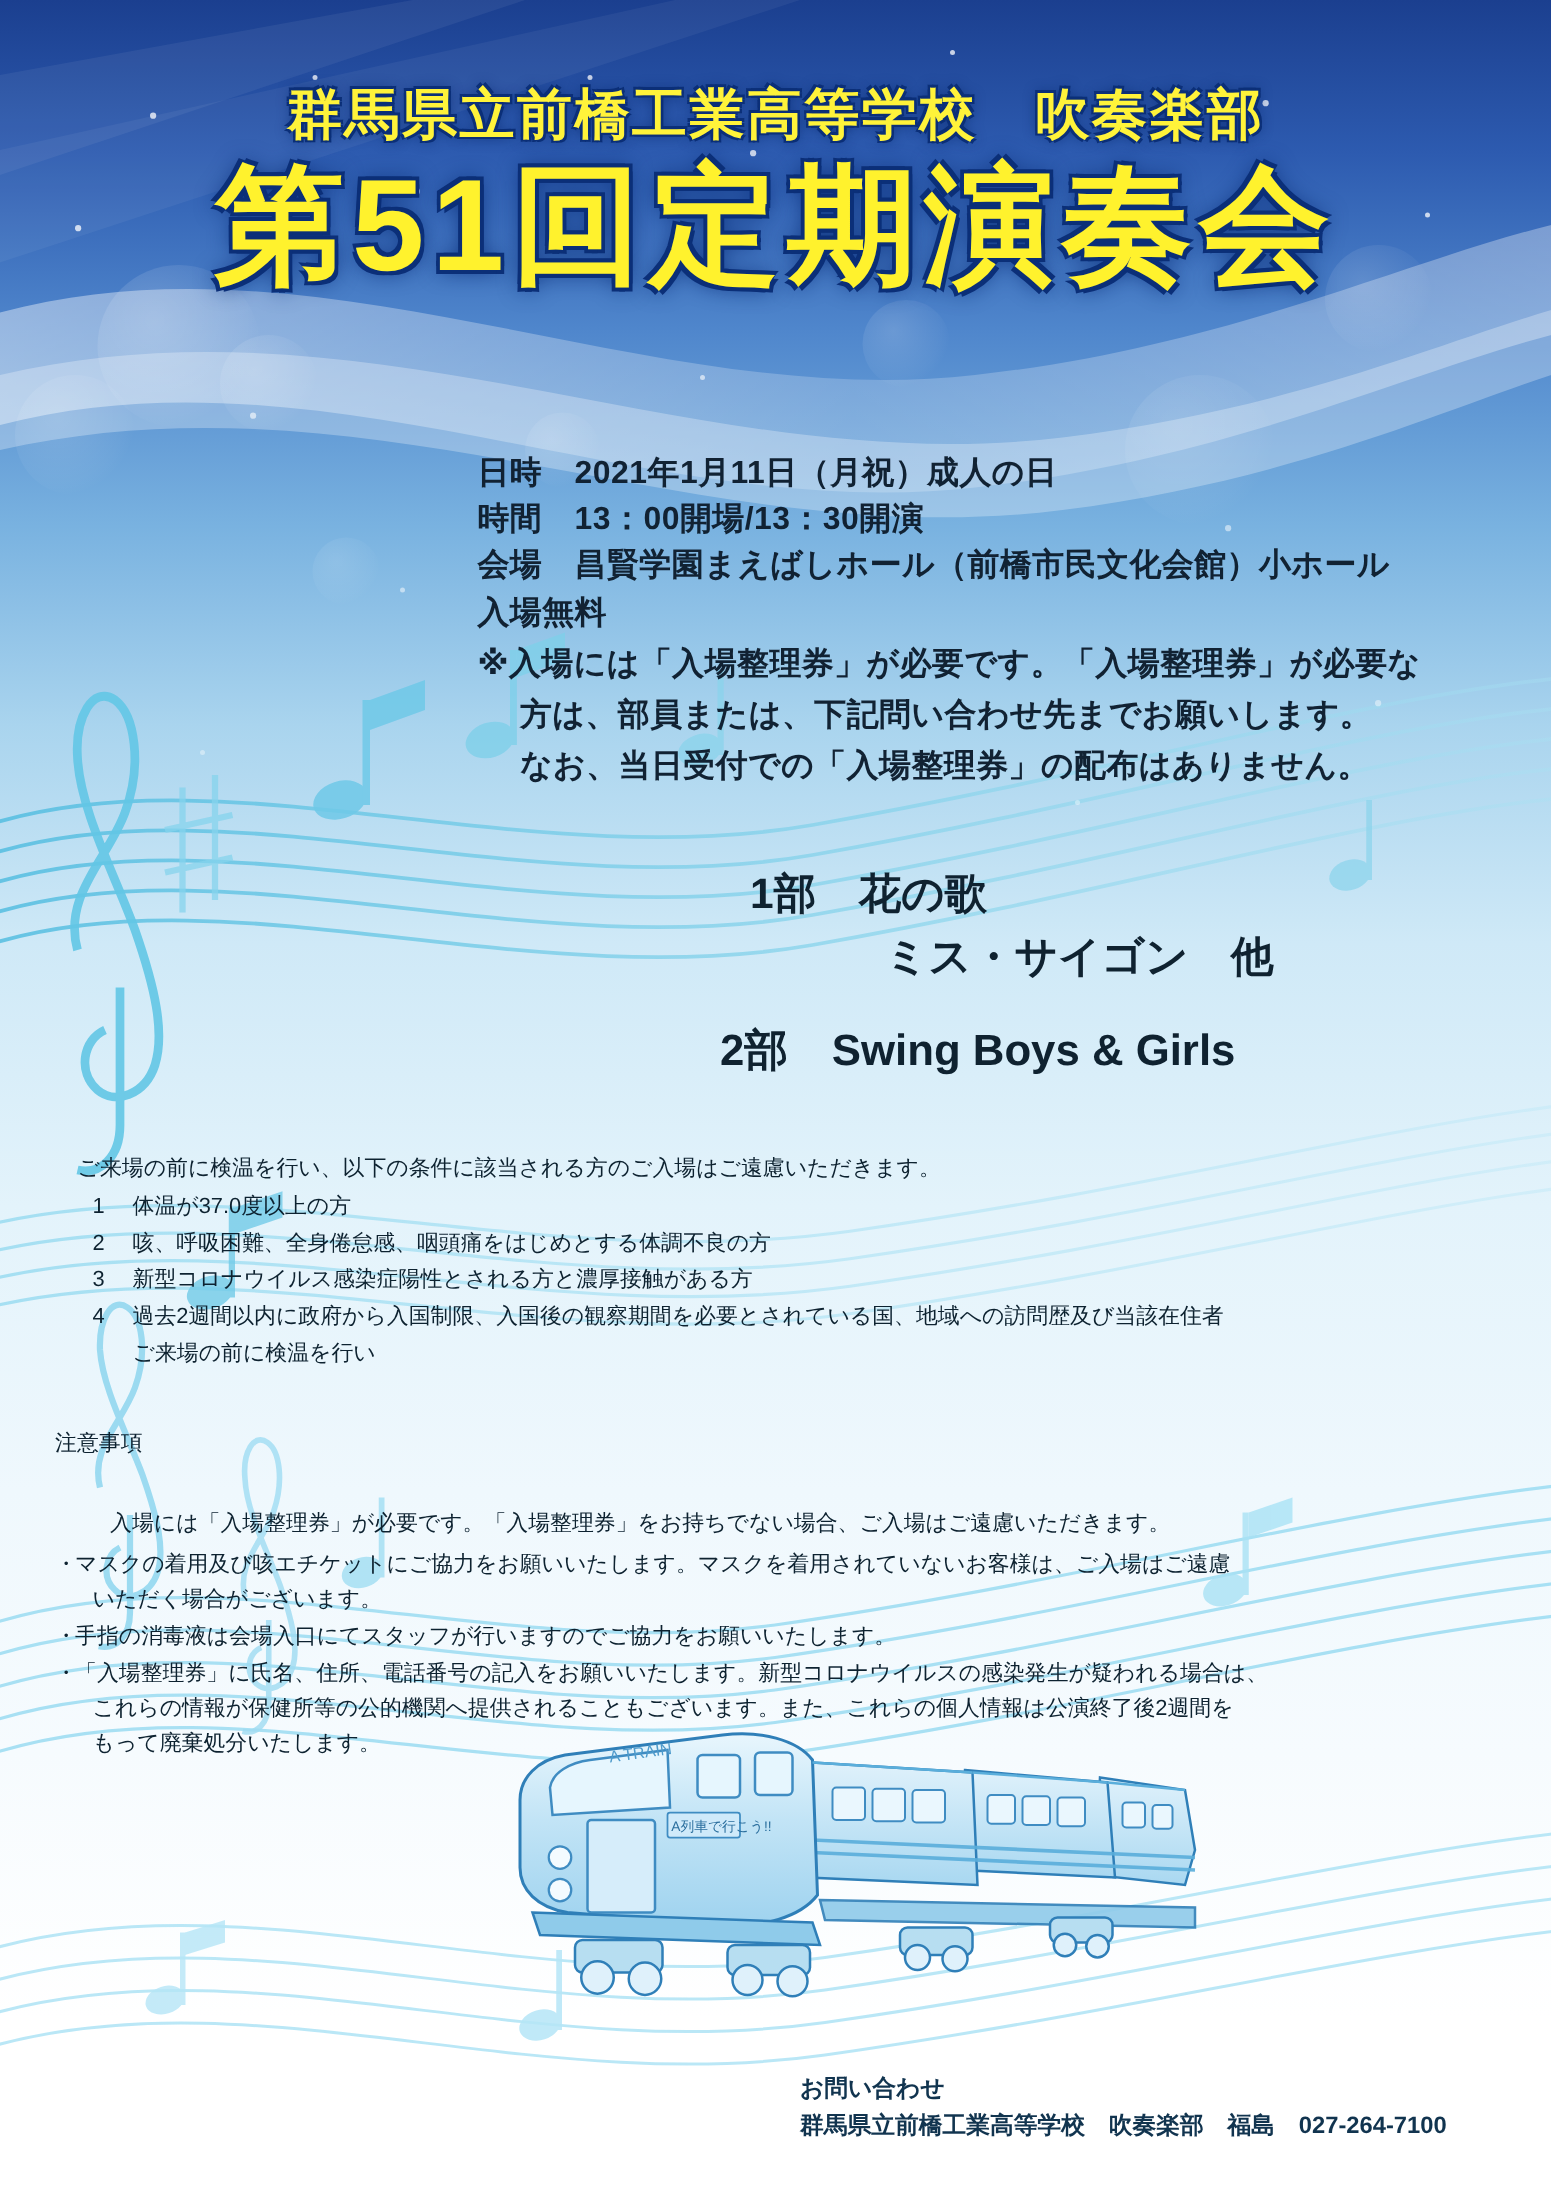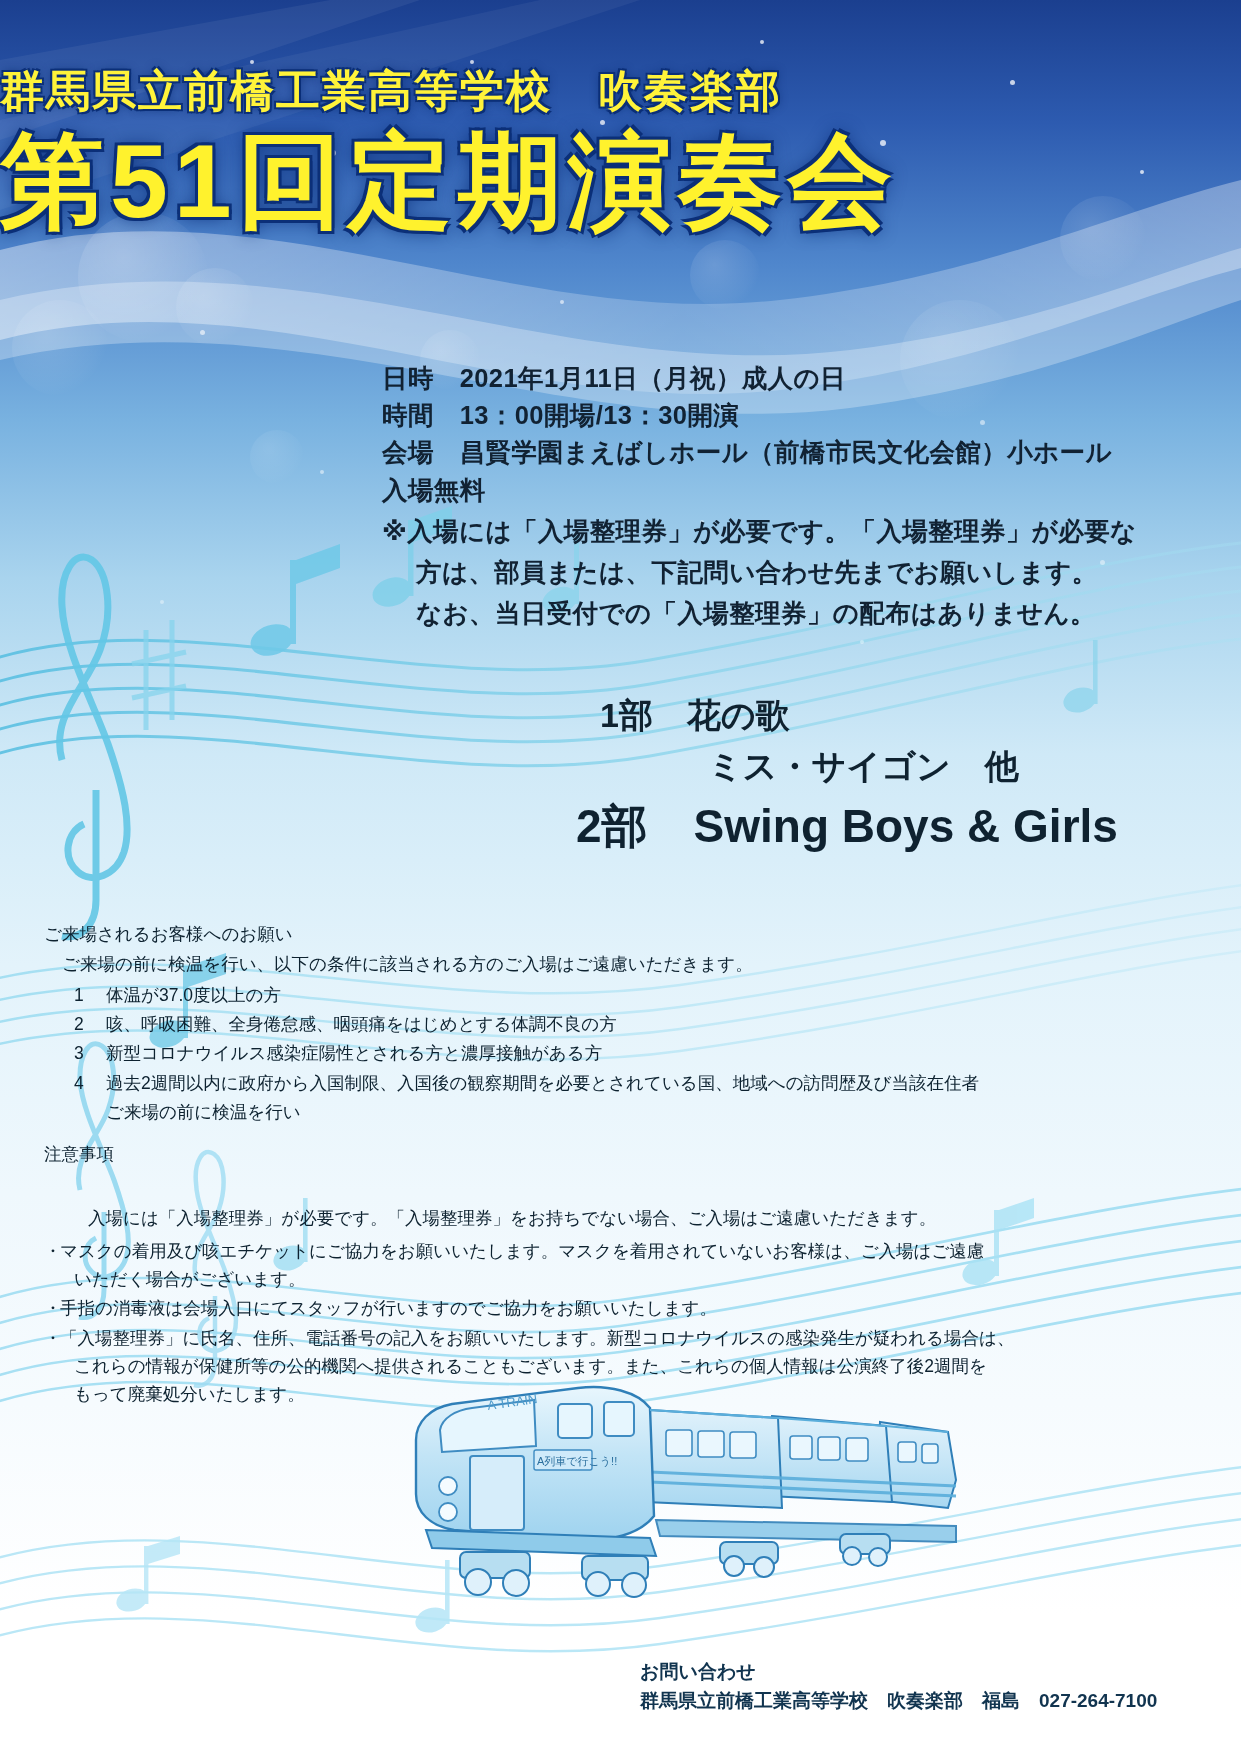--- a/index.html
+++ b/index.html
@@ -45,21 +45,21 @@
     border-radius: 50%;
     background: #ffffff;
     opacity: 0.75;
   }
 
   
   .header {
     position: absolute;
     top: 0; left: 0; right: 0;
     height: 300px;
-    text-align: left;
+    text-align: center;
     padding-top: 62px;
     box-sizing: border-box;
   }
   .school-line {
     font-size: 44px;
     font-weight: bold;
     color: #fff33a;
     letter-spacing: 2px;
     text-shadow:
       -2px -2px 0 #0b2f78, 2px -2px 0 #0b2f78,
@@ -106,21 +106,21 @@
     left: 560px;
     top: 690px;
     width: 620px;
     color: #0f2230;
     font-weight: bold;
     font-size: 34px;
     line-height: 1.5;
   }
   .program .p1 { padding-left: 40px; }
   .program .p1b { padding-left: 148px; }
-  .program .p2 { padding-left: 16px; margin-top: 0; font-size: 46px; }
+  .program .p2 { padding-left: 16px; margin-top: 23px; font-size: 35px; }
 
   
   .notice-block {
     position: absolute;
     color: #0d2230;
     font-size: 17.5px;
     line-height: 1.62;
   }
   .n1 { left: 44px; top: 920px; width: 1150px; }
   .n2 { left: 44px; top: 1140px; width: 1160px; }
@@ -333,21 +333,20 @@
     <div class="note note-indent">なお、当日受付での「入場整理券」の配布はありません。</div>
   </div>
 
   <div class="program">
     <div class="p1">1部　花の歌</div>
     <div class="p1b">ミス・サイゴン　他</div>
     <div class="p2">2部　Swing Boys &amp; Girls</div>
   </div>
 
   <div class="notice-block n1">
-    <div class="notice-title">ご来場されるお客様へのお願い</div>
     <div class="notice-sub">ご来場の前に検温を行い、以下の条件に該当される方のご入場はご遠慮いただきます。</div>
     <ul class="numbered">
       <li>
         <span class="num">1</span>
         <span>体温が37.0度以上の方</span>
       </li>
       <li>
         <span class="num">2</span>
         <span>咳、呼吸困難、全身倦怠感、咽頭痛をはじめとする体調不良の方</span>
       </li>

